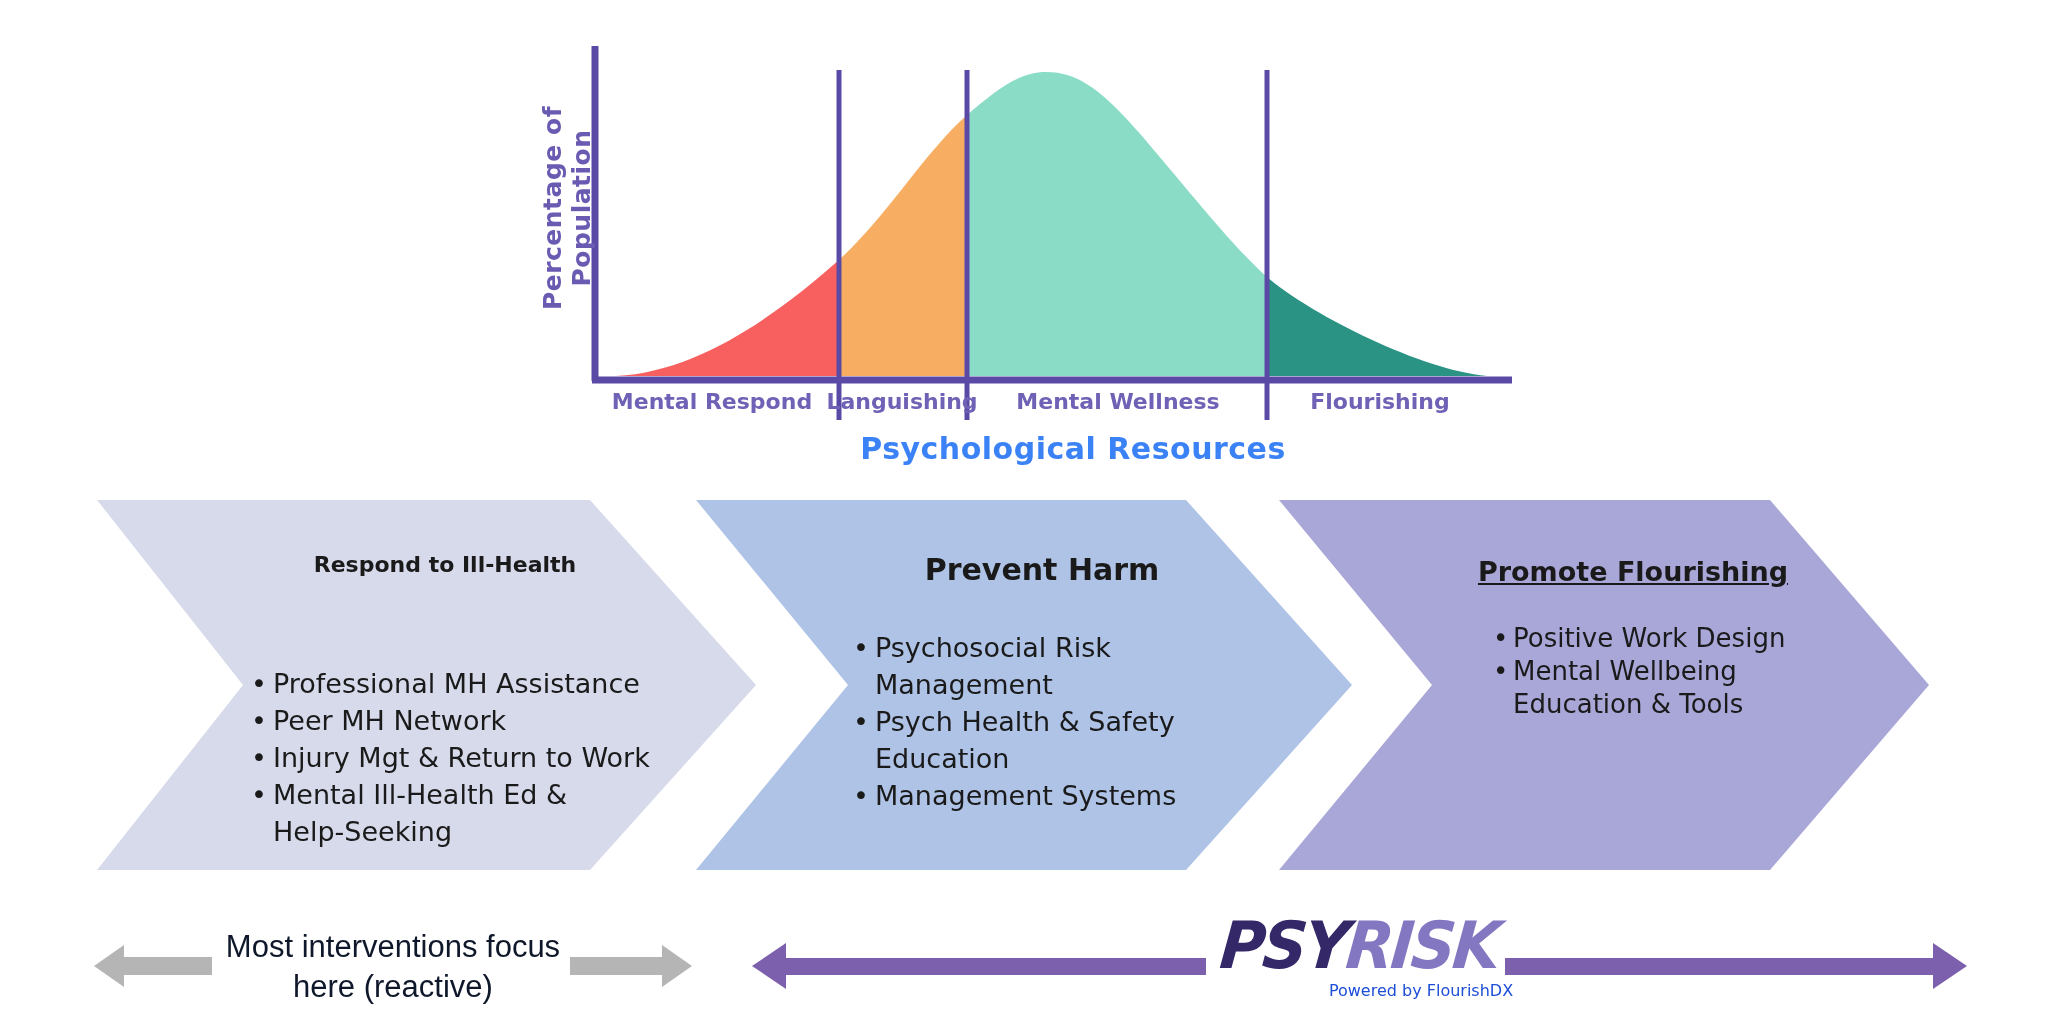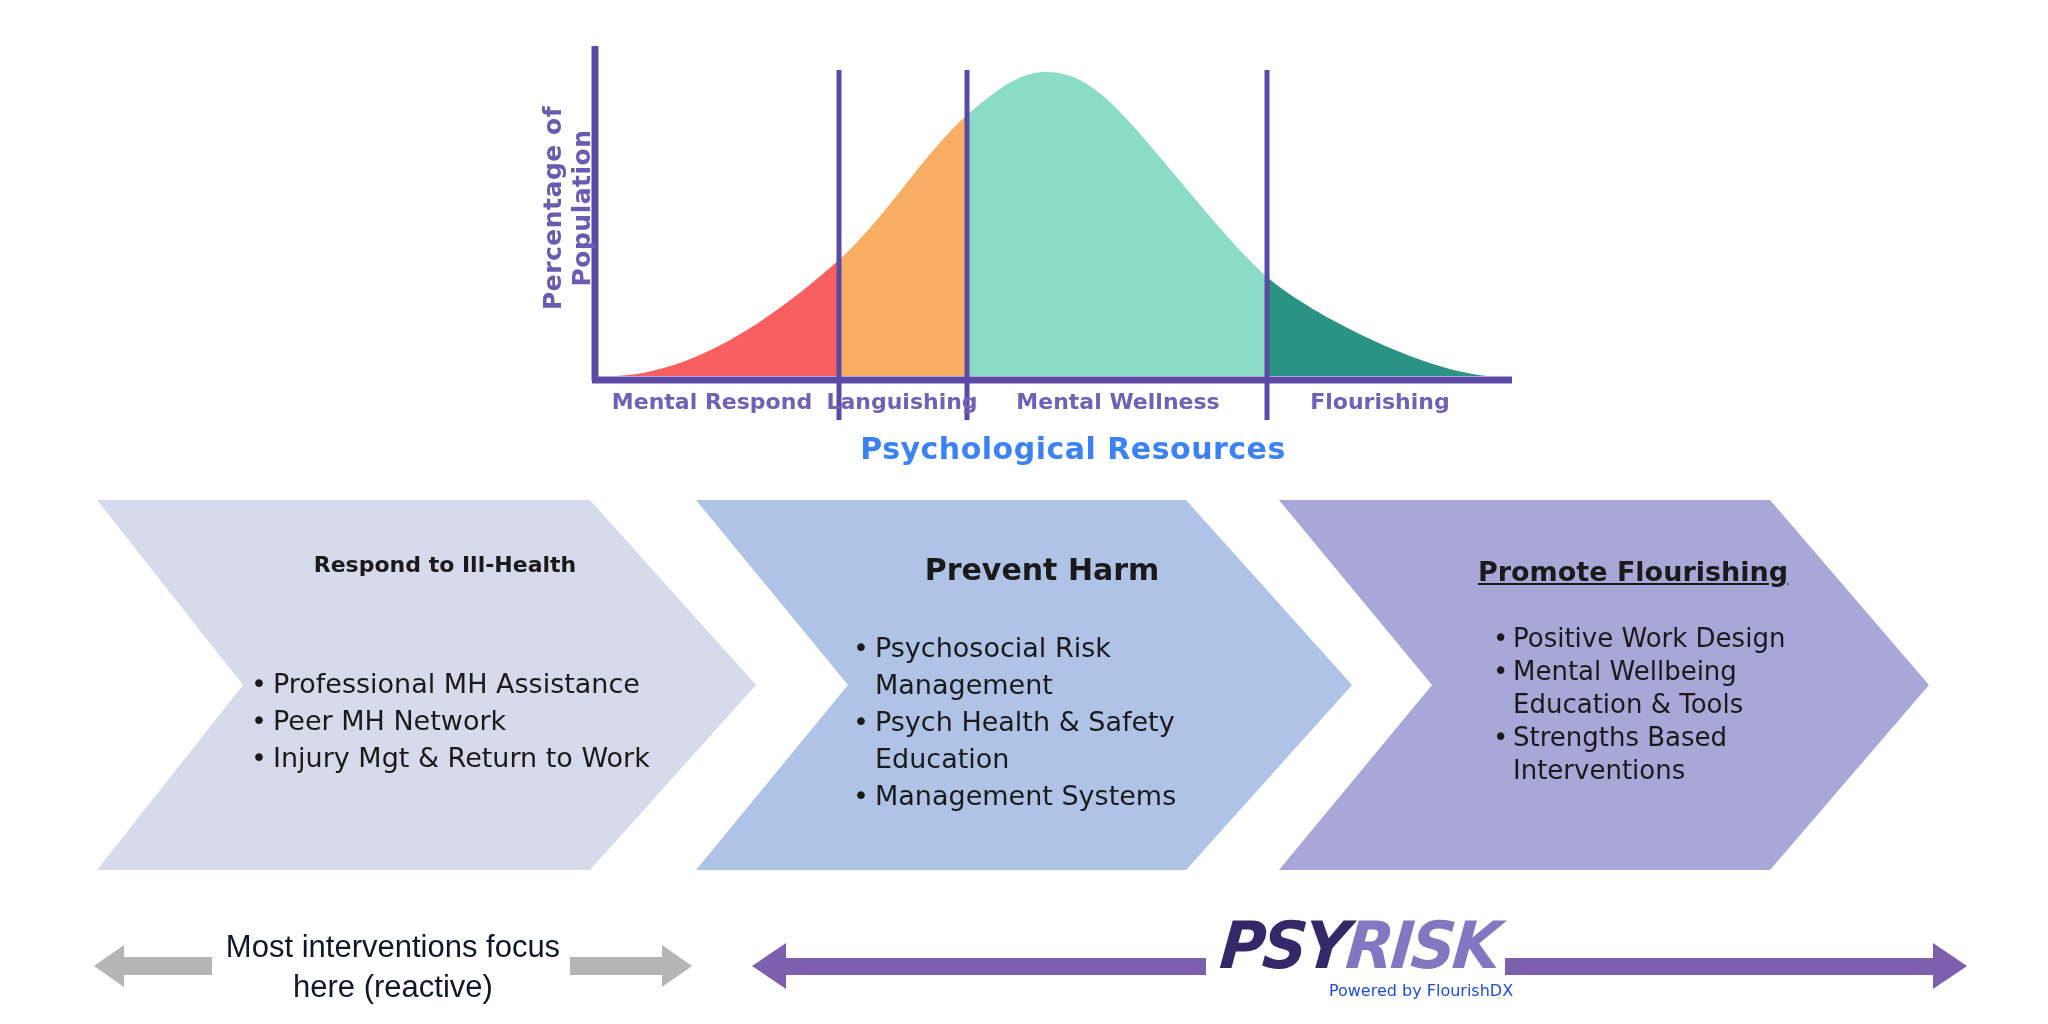--- a/index.html
+++ b/index.html
@@ -119,36 +119,36 @@
   <div class="chevron chevron-3" style="background-color: rgb(169, 166, 216);"></div>
 
   <div class="chev-title chev-title-1">Respond to Ill-Health</div>
   <div class="chev-title chev-title-2">Prevent Harm</div>
   <div class="chev-title chev-title-3">Promote Flourishing</div>
 
   <ul class="chev-list chev-list-1">
     <li>Professional MH Assistance</li>
     <li>Peer MH Network</li>
     <li>Injury Mgt &amp; Return to Work</li>
+    <li>Mental Ill-Health Ed &amp;
+Help-Seeking</li>
   </ul>
 
   <ul class="chev-list chev-list-2">
     <li>Psychosocial Risk
 Management</li>
     <li>Psych Health &amp; Safety
 Education</li>
     <li>Management Systems</li>
   </ul>
 
   <ul class="chev-list chev-list-3">
     <li>Positive Work Design</li>
     <li>Mental Wellbeing
 Education &amp; Tools</li>
-    <li>Strengths Based
-Interventions</li>
   </ul>
 
   <svg class="abs" style="left:94px;top:943px" width="120" height="46">
     <polygon points="0,23 30,2 30,44" fill="#b5b5b5"></polygon>
     <rect x="28" y="14" width="90" height="18" fill="#b5b5b5"></rect>
   </svg>
 
   <div class="footer-note">Most interventions focus
 here (reactive)</div>
 

